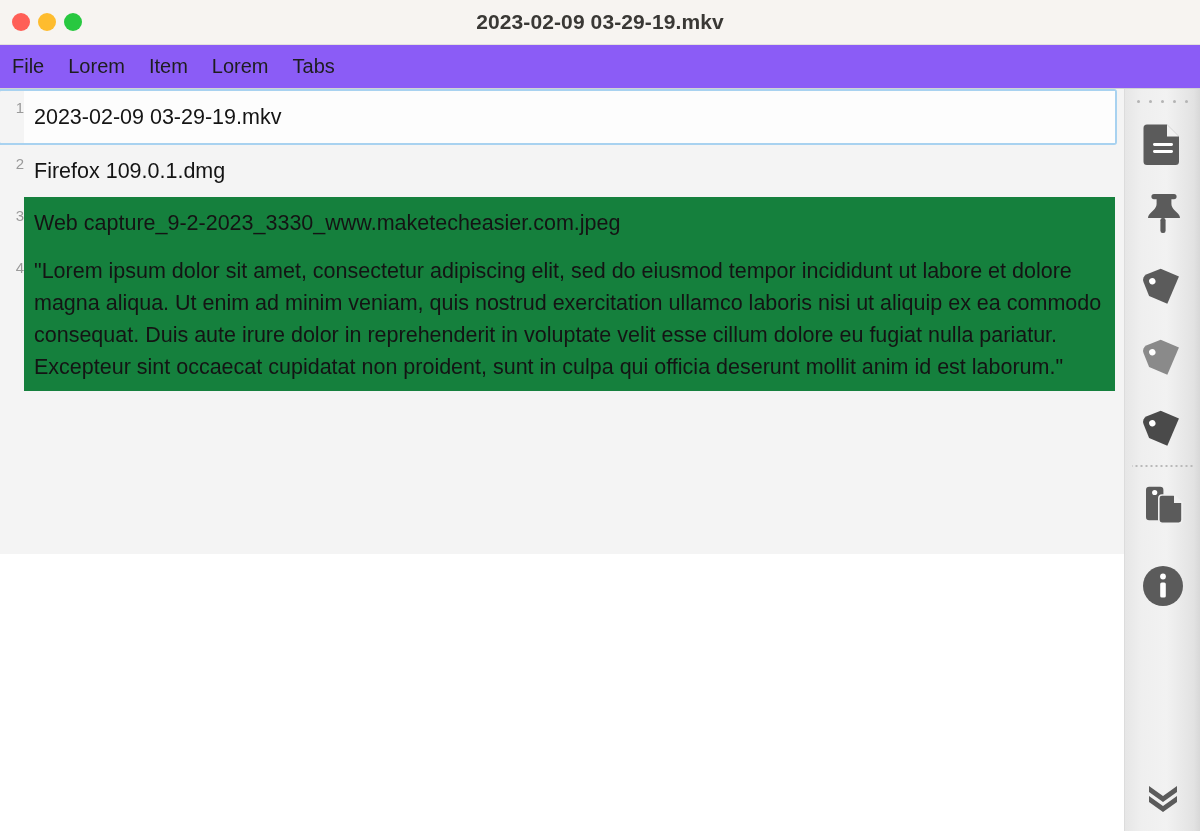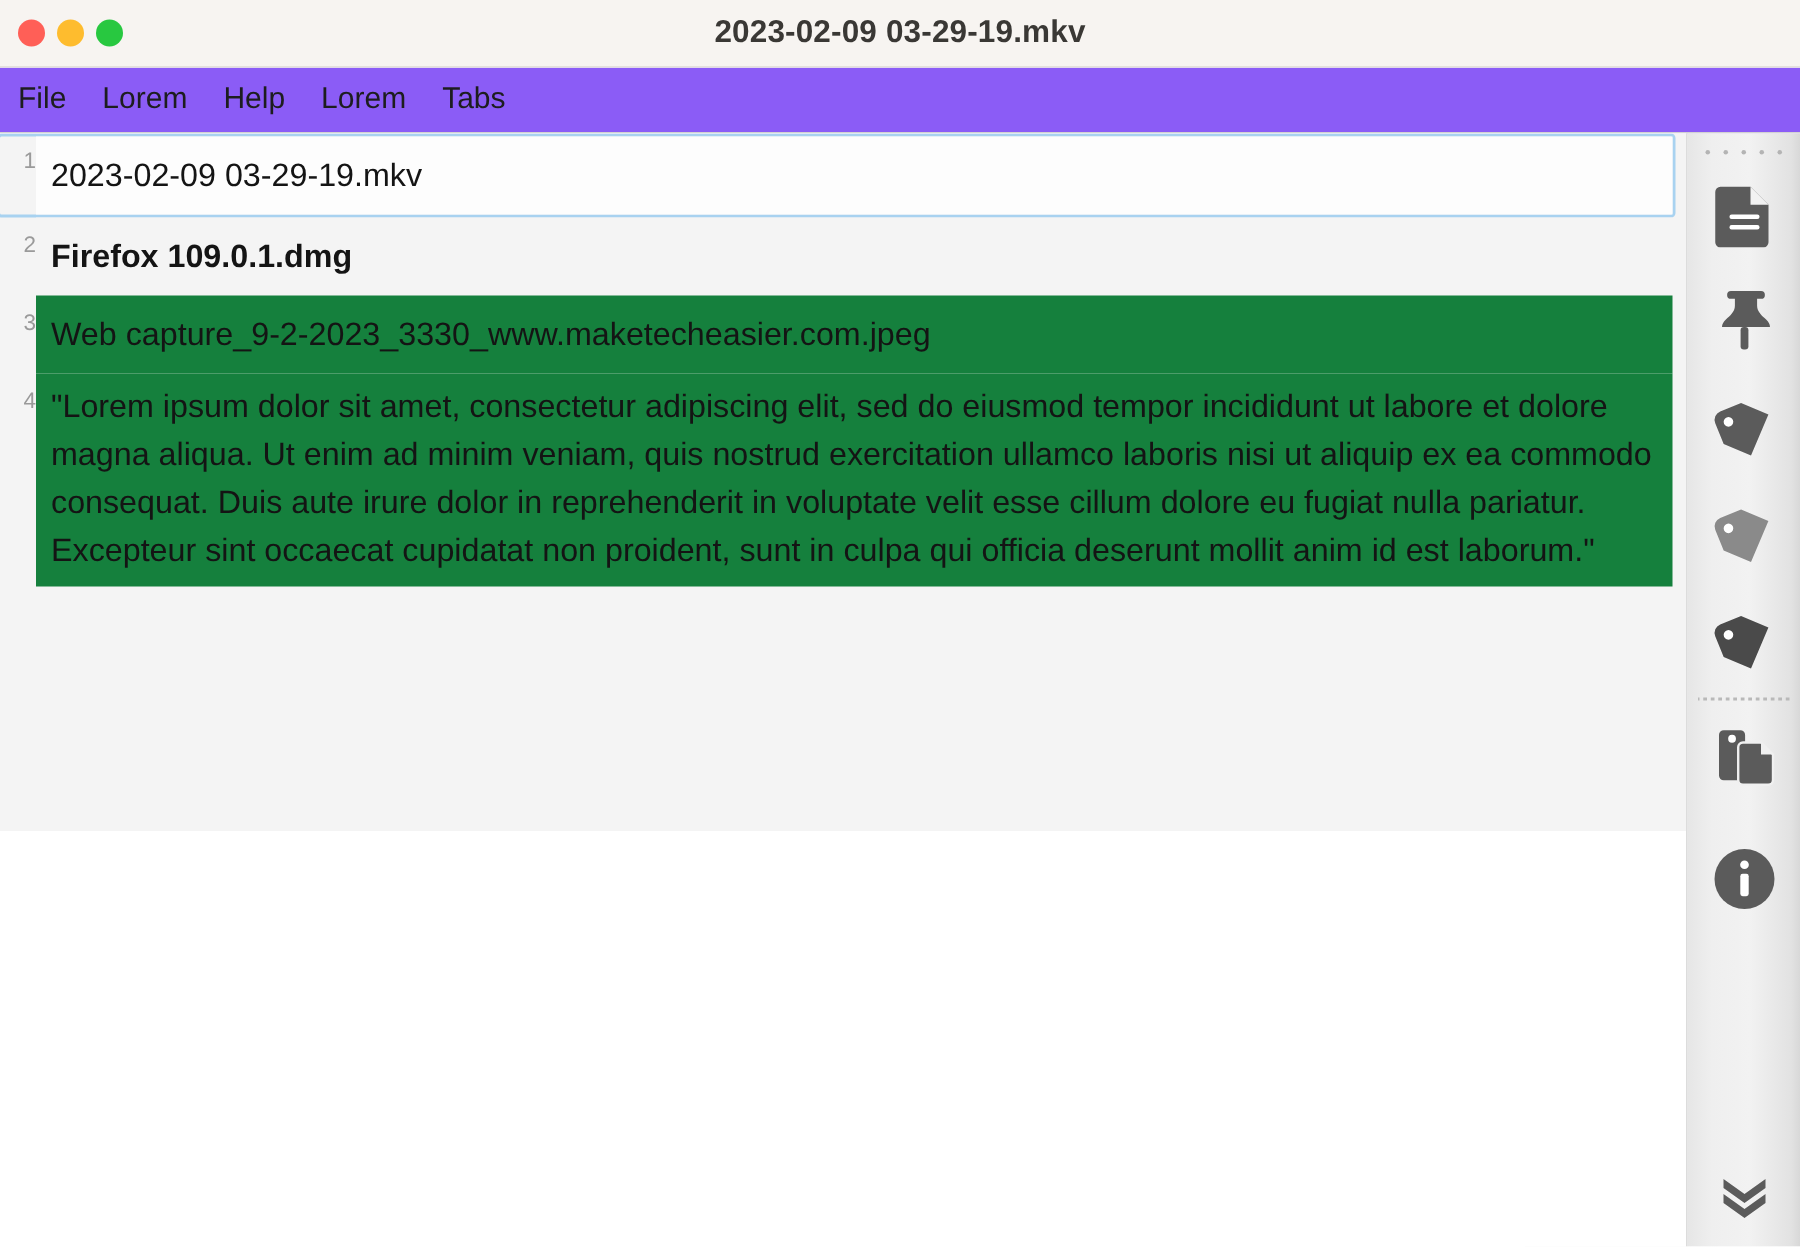--- a/index.html
+++ b/index.html
@@ -136,21 +136,21 @@
     font-size: 21.5px;
     color: #141414;
     line-height: 32px;
     padding: 10px 10px 10px 10px;
     word-wrap: break-word;
     white-space: pre-wrap;
   }
 
   
   .clip-row.odd  .row-text { background: #15803d; }
-  .clip-row.even .row-text { background: #f4f4f4; font-weight: bold; }
+  .clip-row.even .row-text { background: #f4f4f4; }
 
   .clip-row.selected {
     border: 2px solid #a8d2f0;
     border-radius: 3px;
     width: 1119px;
     margin-left: -2px;
   }
   .clip-row.selected .row-text { background: #fdfdfd; }
   .clip-row.selected .row-number { padding-top: 8px; padding-left: 2px; }
 
@@ -223,21 +223,21 @@
       <span class="traffic-light" style="background:#ff5f57"></span>
       <span class="traffic-light" style="background:#febc2e"></span>
       <span class="traffic-light" style="background:#28c840"></span>
     </div>
     <div id="window-title">2023-02-09 03-29-19.mkv</div>
   </div>
 
   <div id="menubar">
     <div class="menu-item">File</div>
     <div class="menu-item">Lorem</div>
-    <div class="menu-item">Help</div>
+    <div class="menu-item">Item</div>
     <div class="menu-item">Lorem</div>
     <div class="menu-item">Tabs</div>
   </div>
 
   <div id="body-area">
 
     <div id="clip-list">
       <div id="list-shade"></div>
       <div id="list-entries">
 

